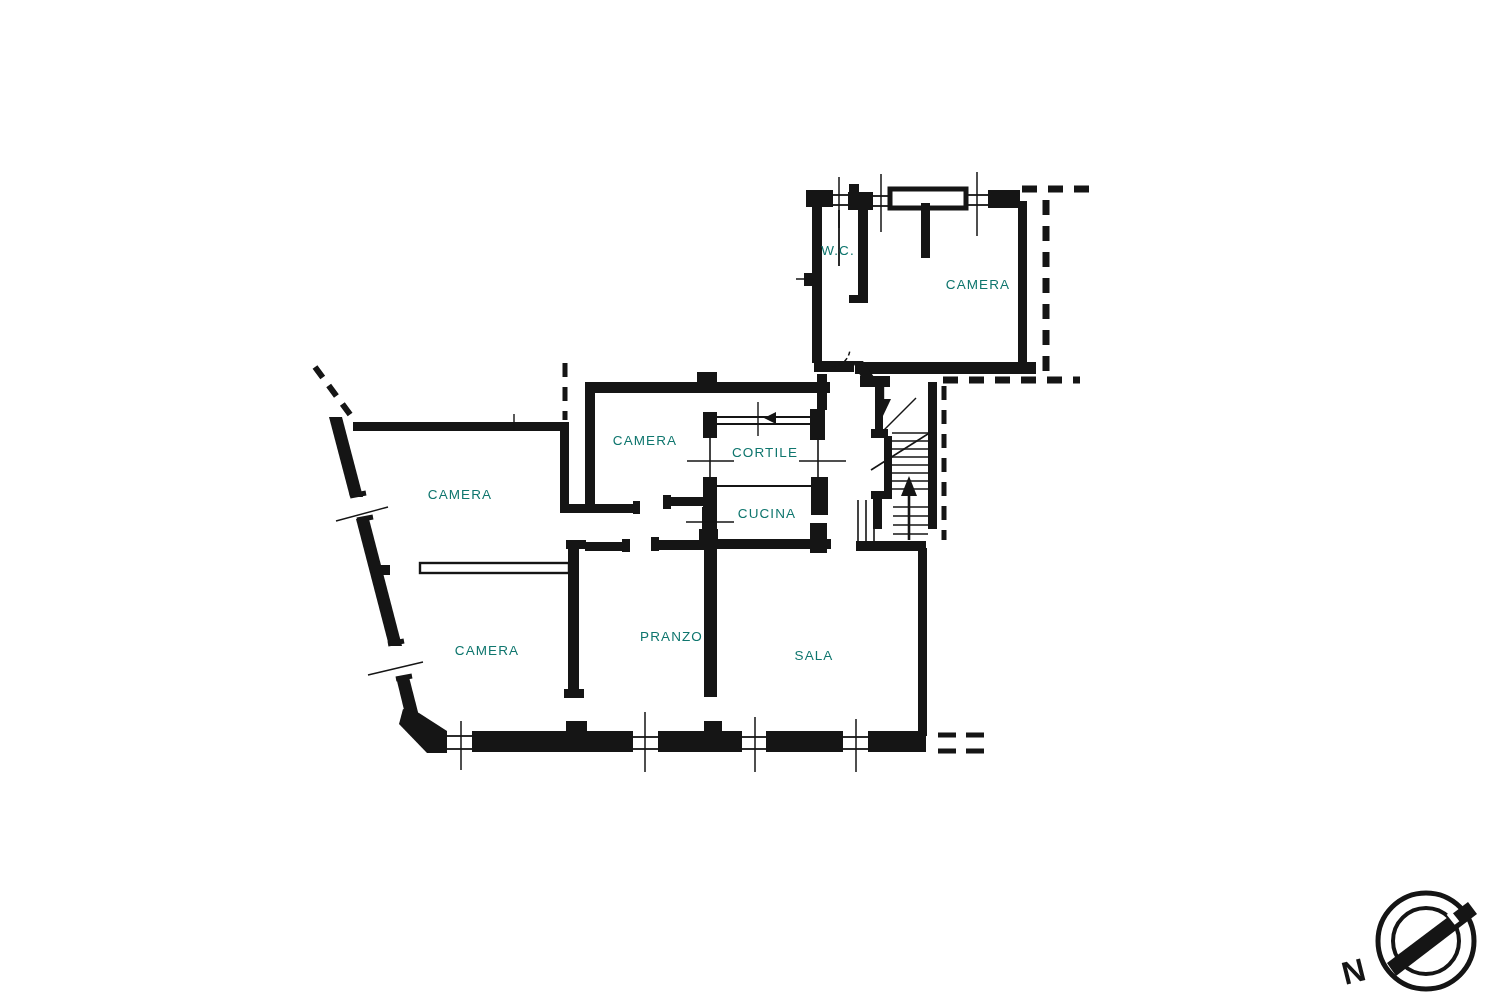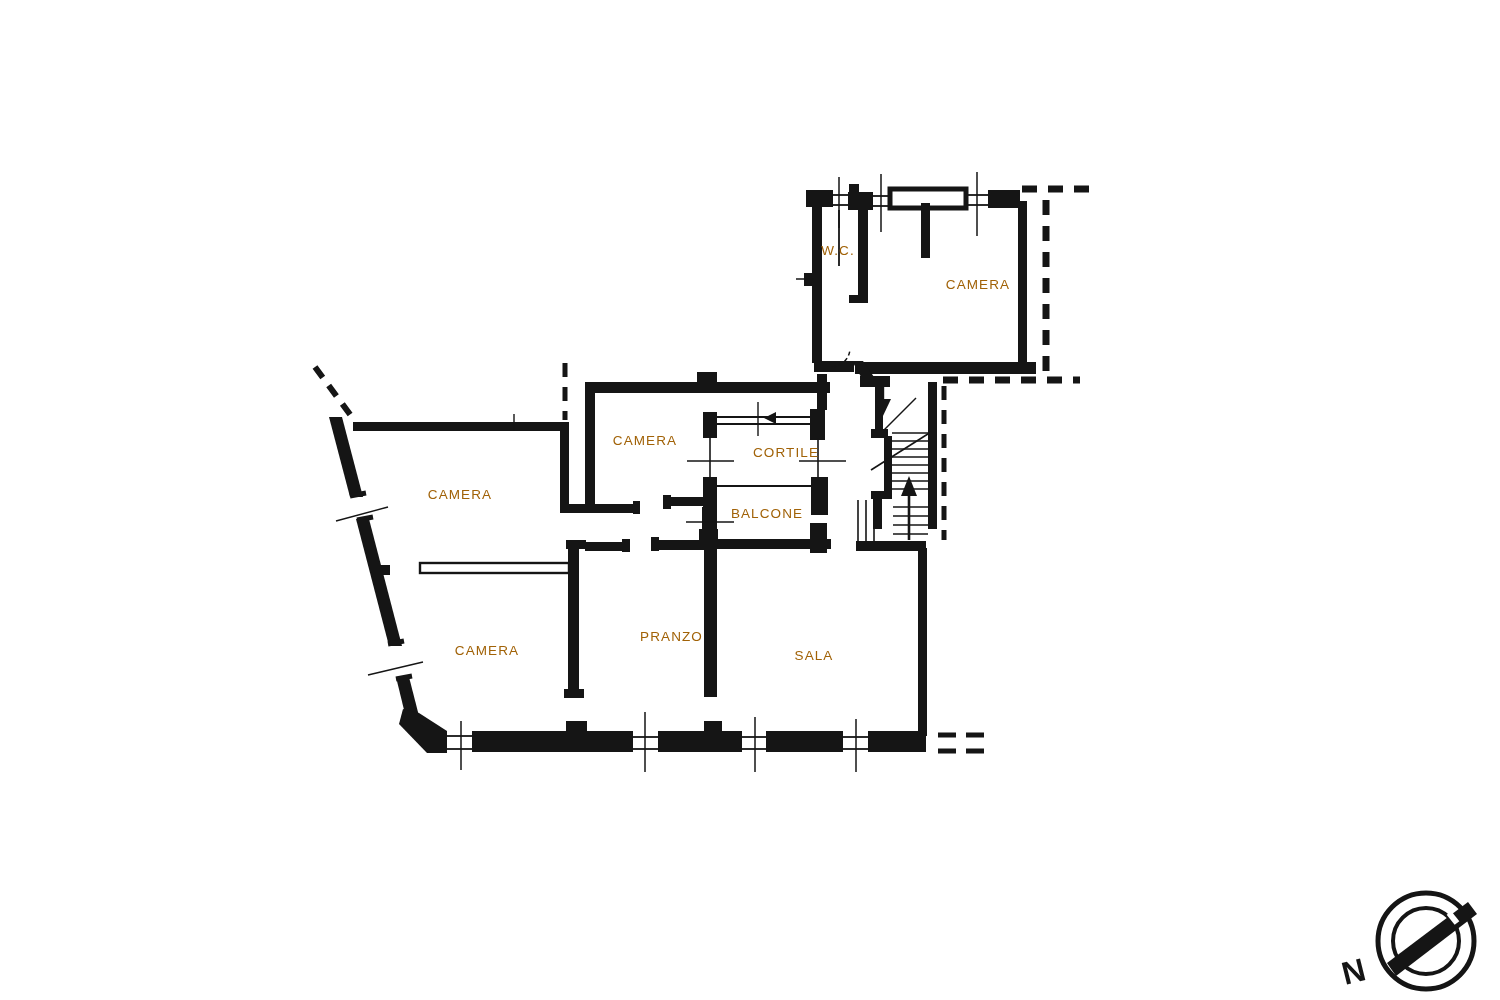--- a/index.html
+++ b/index.html
@@ -9,21 +9,21 @@
     background:#ffffff;
     overflow:hidden;
     font-family:"Liberation Sans", sans-serif;
   }
   #walls-svg{position:absolute;left:0;top:0;width:1500px;height:1000px;}
   .room-label{
     position:absolute;
     transform:translate(-50%,-50%);
     font-size:13.5px;
     letter-spacing:1.1px;
-    color:#a16207;
+    color:#0f766e;
     white-space:nowrap;
   }
 </style>
 </head>
 <body>
 
 <div id="plan-page">
 
   <svg id="walls-svg" viewBox="0 0 1500 1000" xmlns="http://www.w3.org/2000/svg" fill="none" stroke="none">
 
@@ -205,21 +205,21 @@
       <polygon points="1468,902 1477,914 1396,976 1387,963" fill="#151515"></polygon>
       <line x1="1449" y1="913" x2="1457" y2="923" stroke="#ffffff" stroke-width="6"></line>
       <text x="1345" y="985" font-size="32" font-weight="bold" fill="#151515" font-family="Liberation Sans, sans-serif" transform="rotate(-14 1345 985)">N</text>
     </g>
   </svg>
 
   <div id="labels-layer">
       <div class="room-label" style="left: 838px; top: 250px;">W.C.</div>
       <div class="room-label" style="left: 978px; top: 284px;">CAMERA</div>
       <div class="room-label" style="left: 645px; top: 440px;">CAMERA</div>
-      <div class="room-label" style="left: 765px; top: 452px; margin-left: 21px;">CORTILE</div>
-      <div class="room-label" style="left: 767px; top: 513px;">BALCONE</div>
+      <div class="room-label" style="left: 765px; top: 452px;">CORTILE</div>
+      <div class="room-label" style="left: 767px; top: 513px;">CUCINA</div>
       <div class="room-label" style="left: 460px; top: 494px;">CAMERA</div>
       <div class="room-label" style="left: 487px; top: 650px;">CAMERA</div>
       <div class="room-label" style="left: 648px; top: 636px; padding-left: 47px;">PRANZO</div>
       <div class="room-label" style="left: 814px; top: 644px; margin-top: 11px;">SALA</div>
     </div>
 
 </div>
 
 </body></html>

